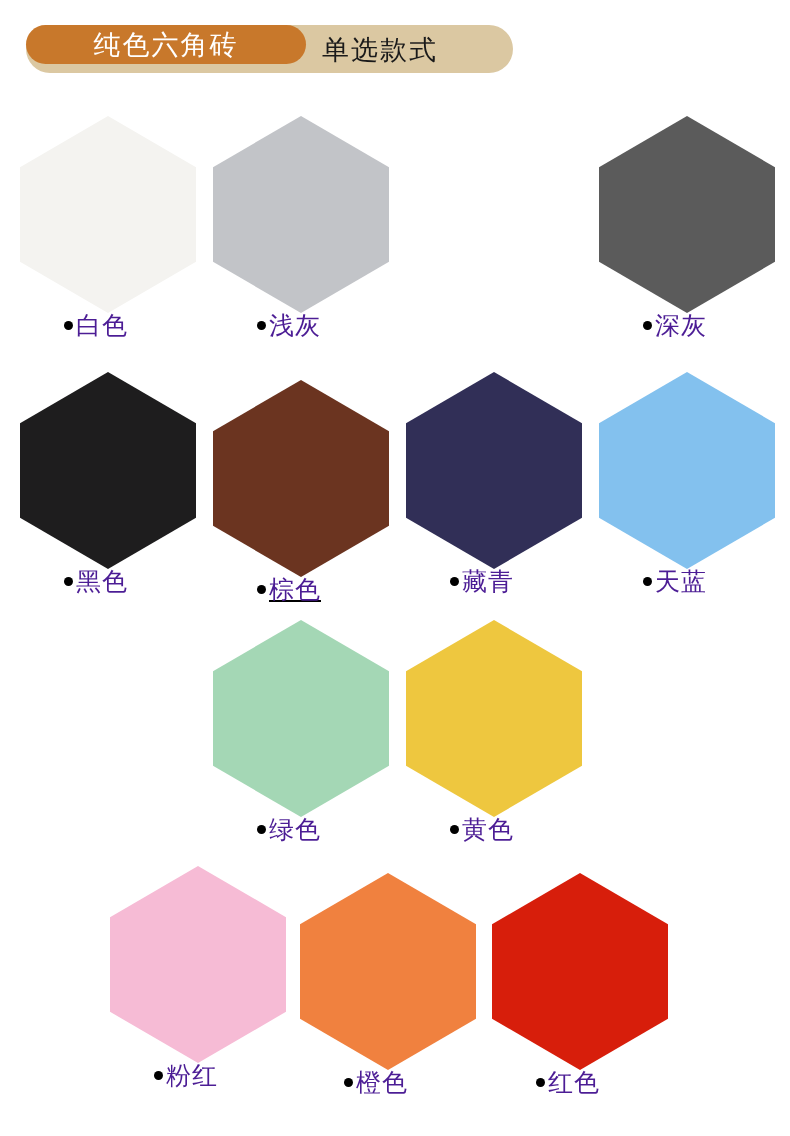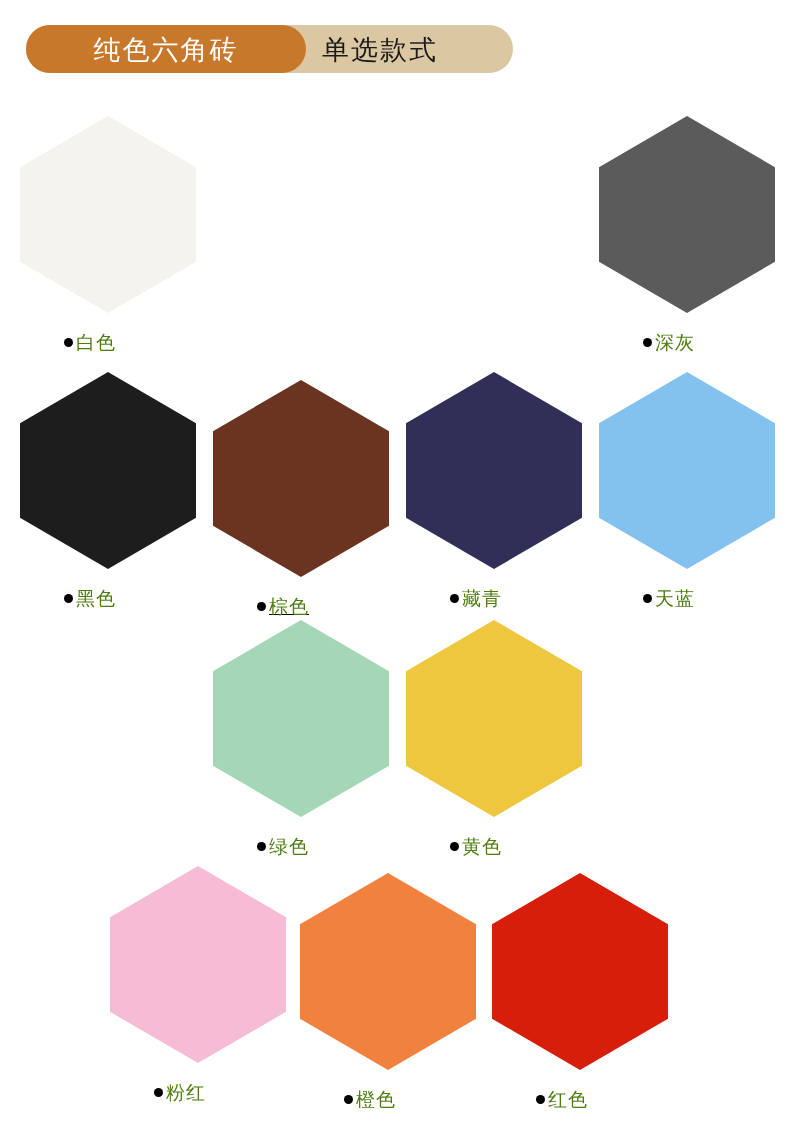--- a/index.html
+++ b/index.html
@@ -26,21 +26,21 @@
     background: #dbc8a2;
     border-radius: 24px;
     display: flex;
     align-items: center;
   }
   .header-primary-pill {
     position: absolute;
     left: 0;
     top: 0;
     width: 280px;
-    height: 48px;
+    height: 39px;
     background: #c8782b;
     border-radius: 24px;
     display: flex;
     align-items: center;
     justify-content: center;
   }
   .header-primary-label {
     color: #ffffff;
     font-size: 27px;
     letter-spacing: 2px;
@@ -79,27 +79,26 @@
     width: 176px;
     height: 197px;
   }
   .hex-shape {
     width: 176px;
     height: 197px;
     clip-path: polygon(50% 0%, 100% 26%, 100% 74%, 50% 100%, 0% 74%, 0% 26%);
     -webkit-clip-path: polygon(50% 0%, 100% 26%, 100% 74%, 50% 100%, 0% 74%, 0% 26%);
   }
   .swatch-label {
-    margin-top: 20px;
     display: flex;
     align-items: center;
     justify-content: flex-start;
     padding-left: 44px;
-    font-size: 19px;
-    color: #4d7c0f;
+    font-size: 25px;
+    color: #4c1d95;
     line-height: 1;
     white-space: nowrap;
   }
   .label-bullet {
     display: inline-block;
     width: 9px;
     height: 9px;
     border-radius: 50%;
     background: #000000;
     margin-right: 3px;
@@ -122,20 +121,29 @@
 <div class="swatch-grid" id="swatch-grid">
     <div class="swatch-item" style="left: 20px; top: 116px;">
       <div class="hex-wrap">
         <div class="hex-shape" style="background: rgb(244, 243, 240);"></div>
       </div>
       <div class="swatch-label" style="padding-left: 44px;">
         <span class="label-bullet"></span>
         <span class="label-text">白色</span>
       </div>
     </div>
+    <div class="swatch-item" style="left: 213px; top: 116px;">
+      <div class="hex-wrap">
+        <div class="hex-shape" style="background: rgb(194, 196, 200);"></div>
+      </div>
+      <div class="swatch-label" style="padding-left: 44px;">
+        <span class="label-bullet"></span>
+        <span class="label-text">浅灰</span>
+      </div>
+    </div>
     <div class="swatch-item" style="left: 599px; top: 116px;">
       <div class="hex-wrap">
         <div class="hex-shape" style="background: rgb(91, 91, 91);"></div>
       </div>
       <div class="swatch-label" style="padding-left: 44px; font-family: Liberation Serif, serif;">
         <span class="label-bullet"></span>
         <span class="label-text">深灰</span>
       </div>
     </div>
     <div class="swatch-item" style="left: 20px; top: 372px;">

